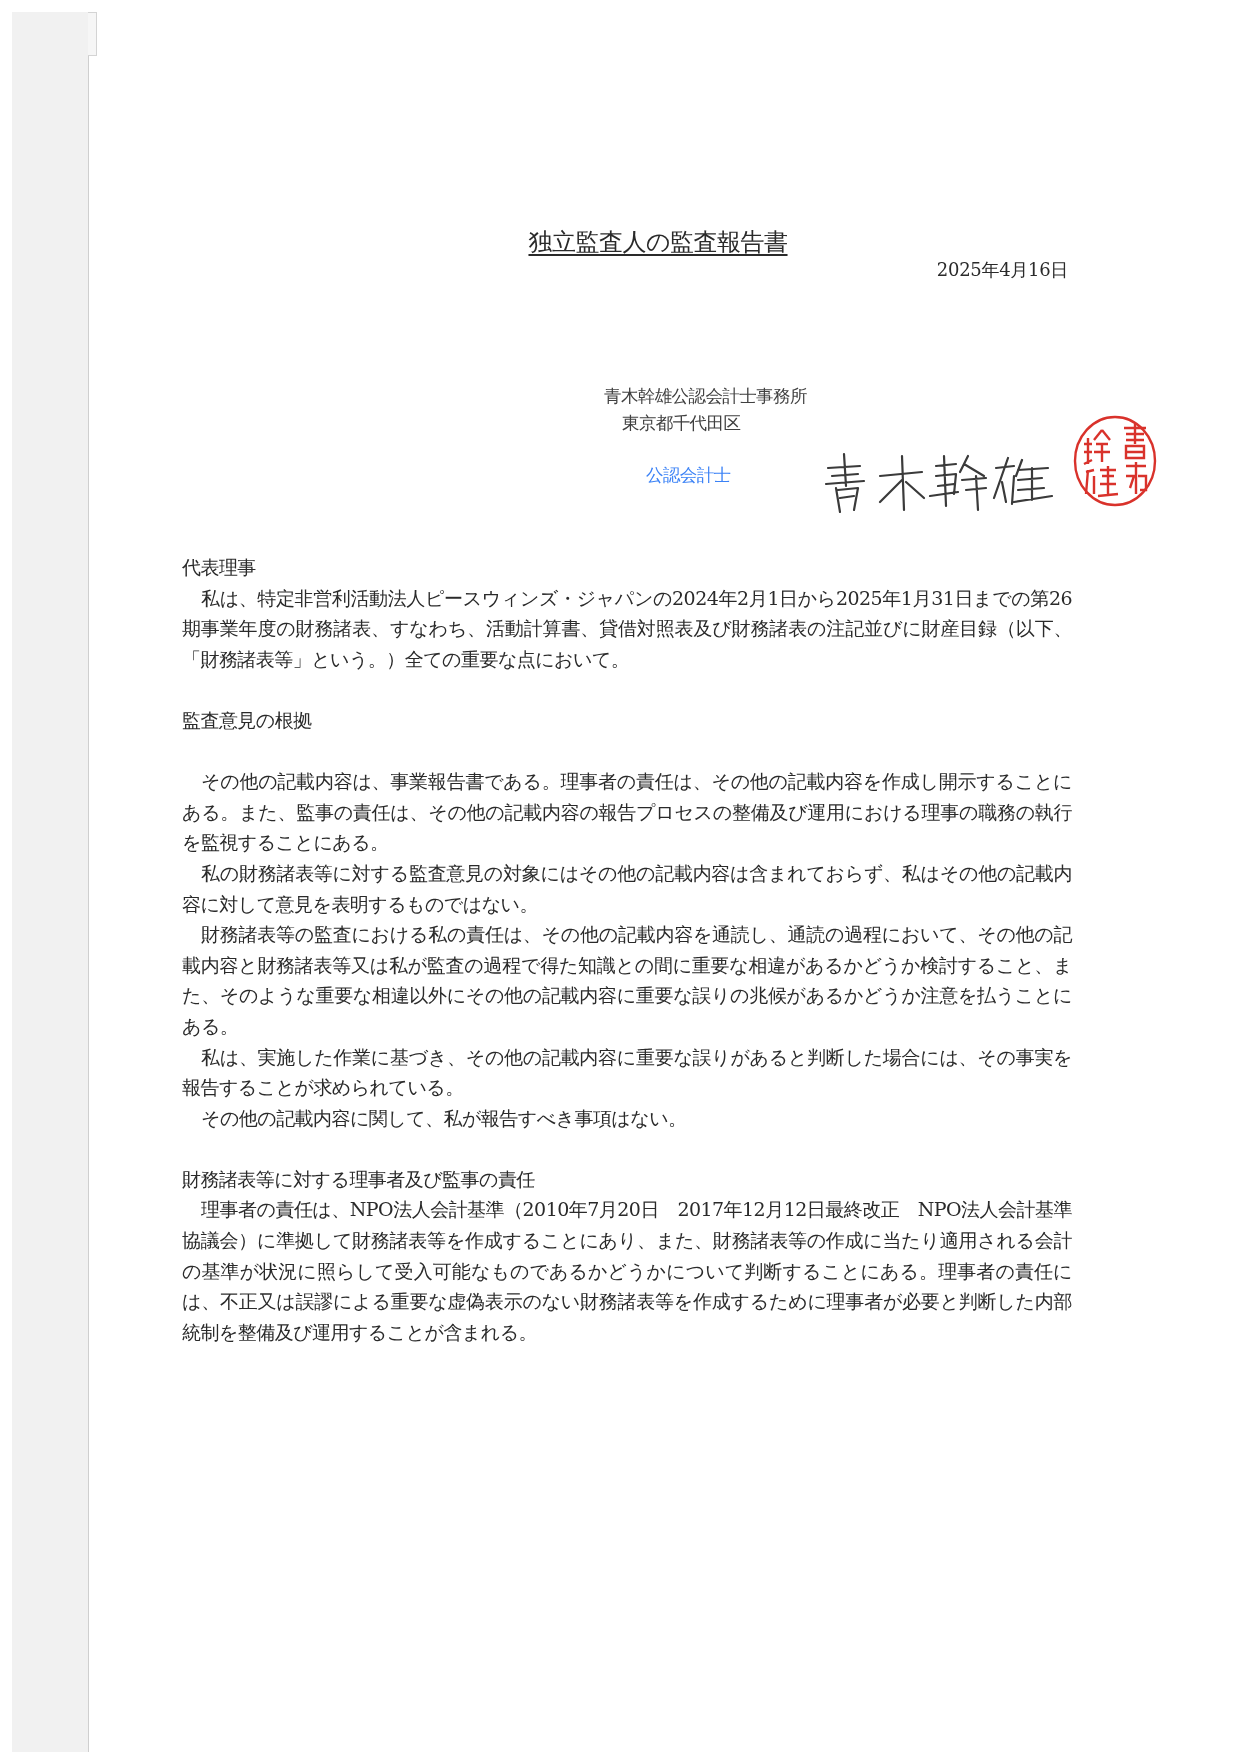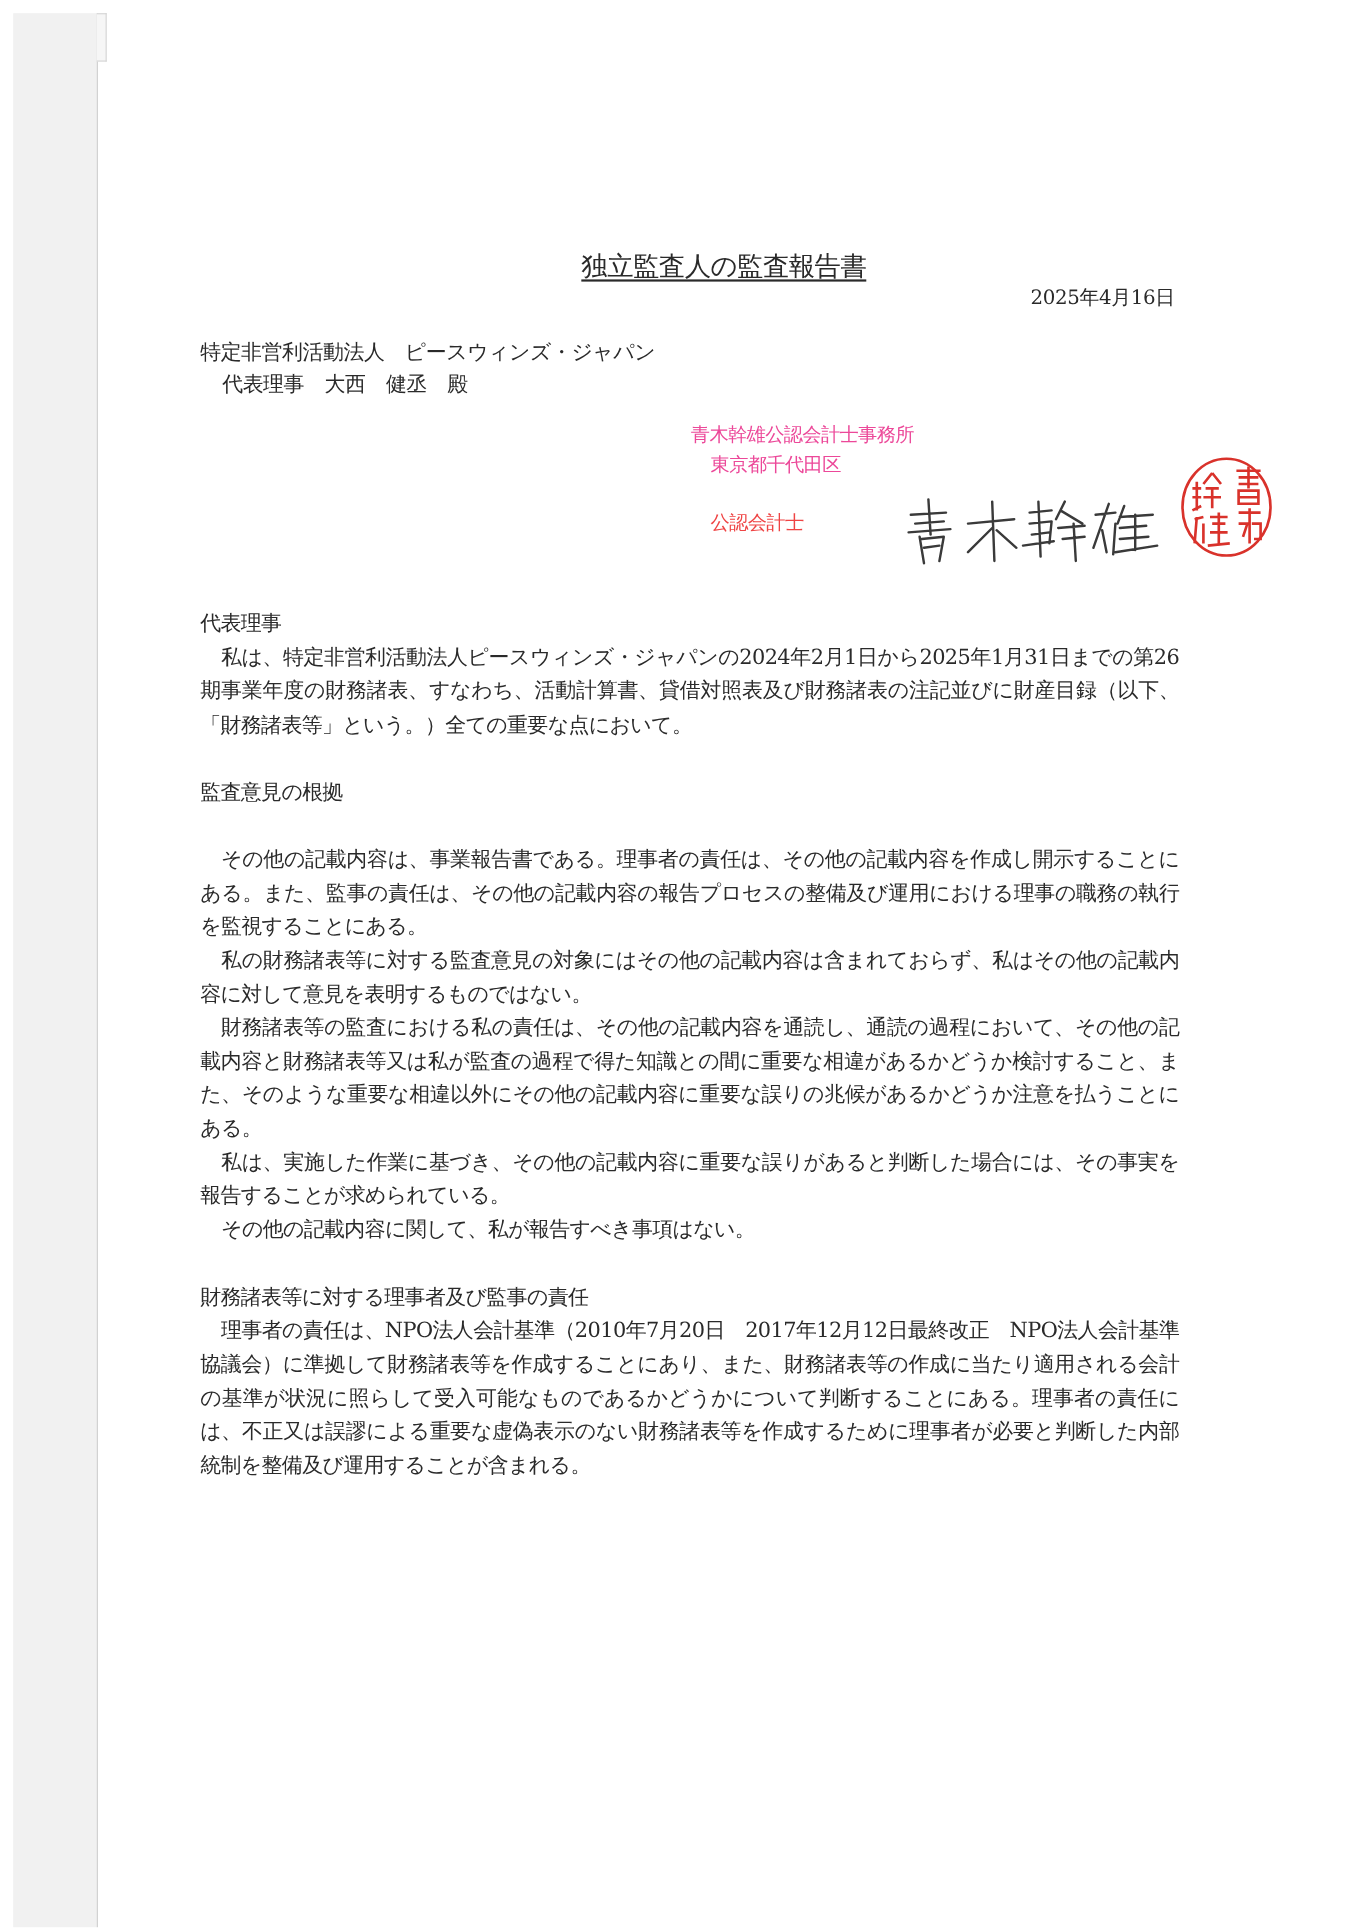--- a/index.html
+++ b/index.html
@@ -68,39 +68,39 @@
       top: 306px;
       font-size: 19px;
       line-height: 29px;
       letter-spacing: -0.4px;
     }
     .addressee .line2 {
       padding-left: 20px;
     }
     .firm {
       position: absolute;
-      left: 628px;
+      left: 604px;
       top: 383px;
       font-family: "DejaVu Sans", "Liberation Sans", sans-serif;
       font-size: 17.5px;
       line-height: 27px;
       letter-spacing: -0.6px;
-      color: #ec4899;
+      color: #404040;
     }
     .firm .loc {
       padding-left: 18px;
     }
     .cpa-label {
       position: absolute;
       left: 646px;
       top: 463px;
       font-family: "DejaVu Sans", "Liberation Sans", sans-serif;
       font-size: 17.5px;
       letter-spacing: -0.6px;
-      color: #ef4444;
+      color: #3b82f6;
     }
     .signature {
       position: absolute;
       left: 818px;
       top: 446px;
       width: 240px;
       height: 70px;
     }
     .seal {
       position: absolute;
@@ -140,24 +140,20 @@
 <div class="scan-tab"></div>
 
 <div class="page">
 
   <div class="title">
     <span>独立監査人の監査報告書</span>
   </div>
 
   <div class="date">2025年4月16日</div>
 
-  <div class="addressee">
-    <div>特定非営利活動法人　ピースウィンズ・ジャパン</div>
-    <div class="line2">代表理事　大西　健丞　殿</div>
-  </div>
 
   <div class="firm">
     <div>青木幹雄公認会計士事務所</div>
     <div class="loc">東京都千代田区</div>
   </div>
 
   <div class="cpa-label">公認会計士</div>
 
   <svg class="signature" viewBox="0 0 240 70">
     <g fill="none" stroke="#3a3a3a" stroke-width="2.2" stroke-linecap="round" stroke-linejoin="round">

